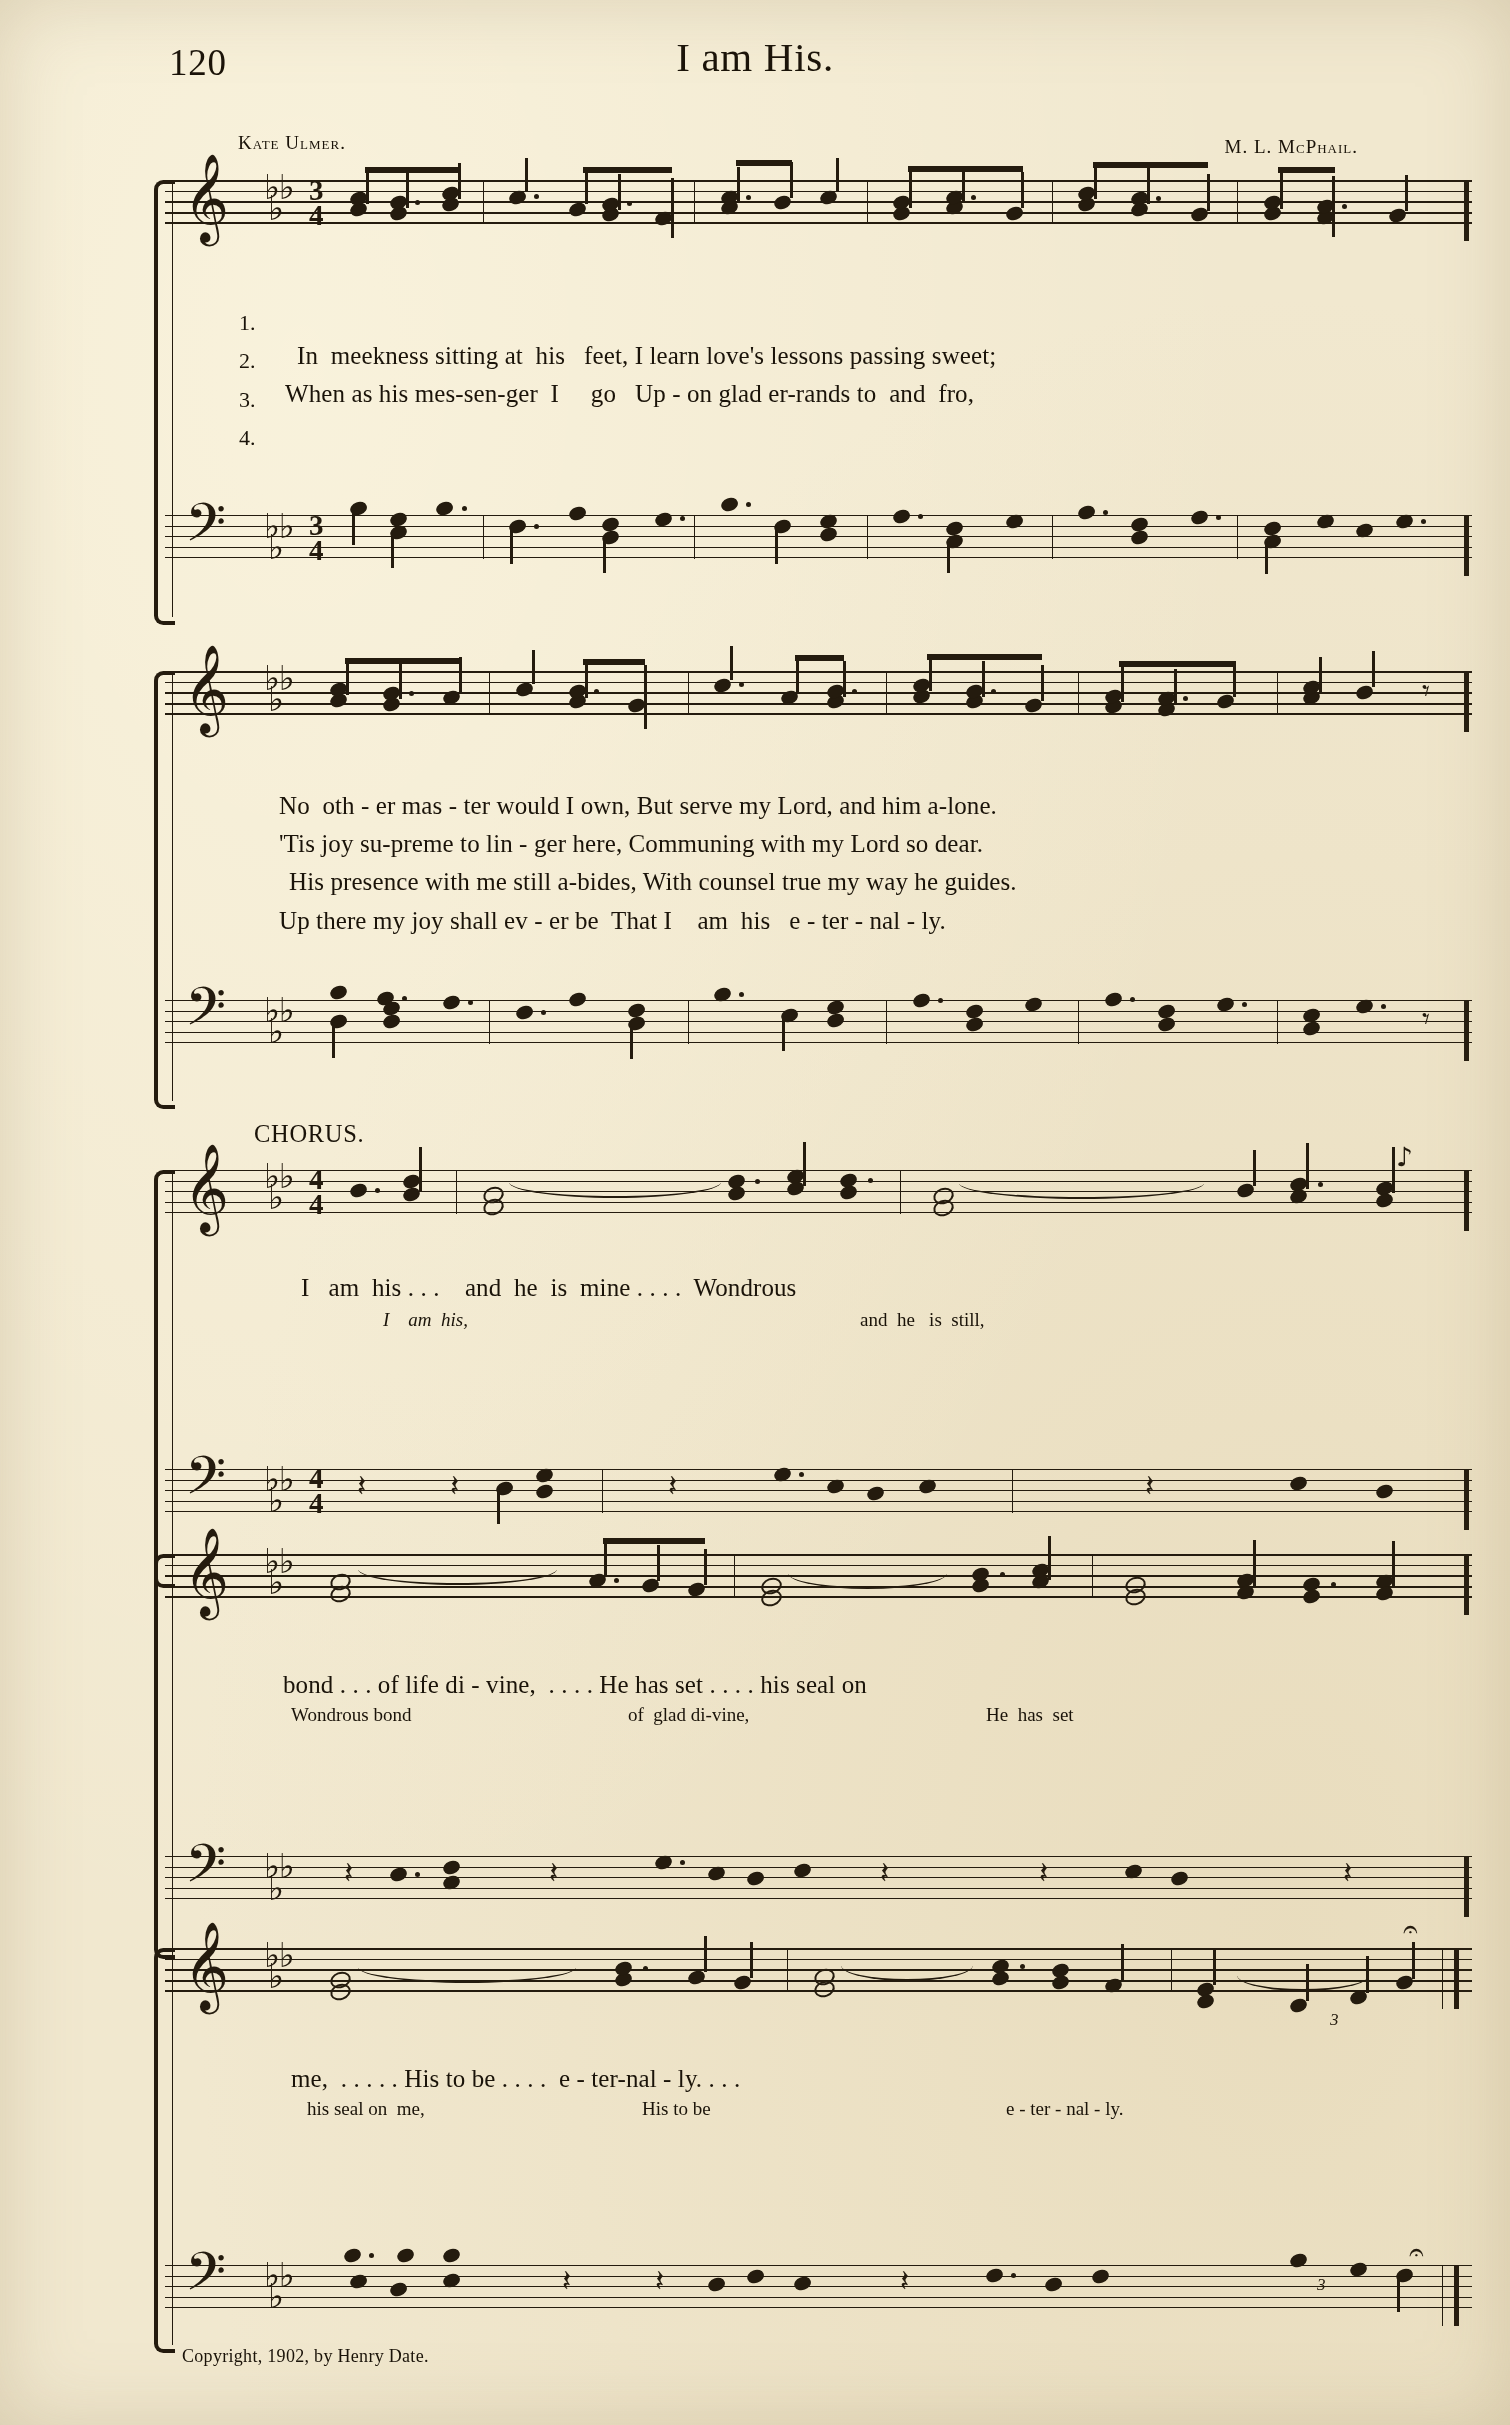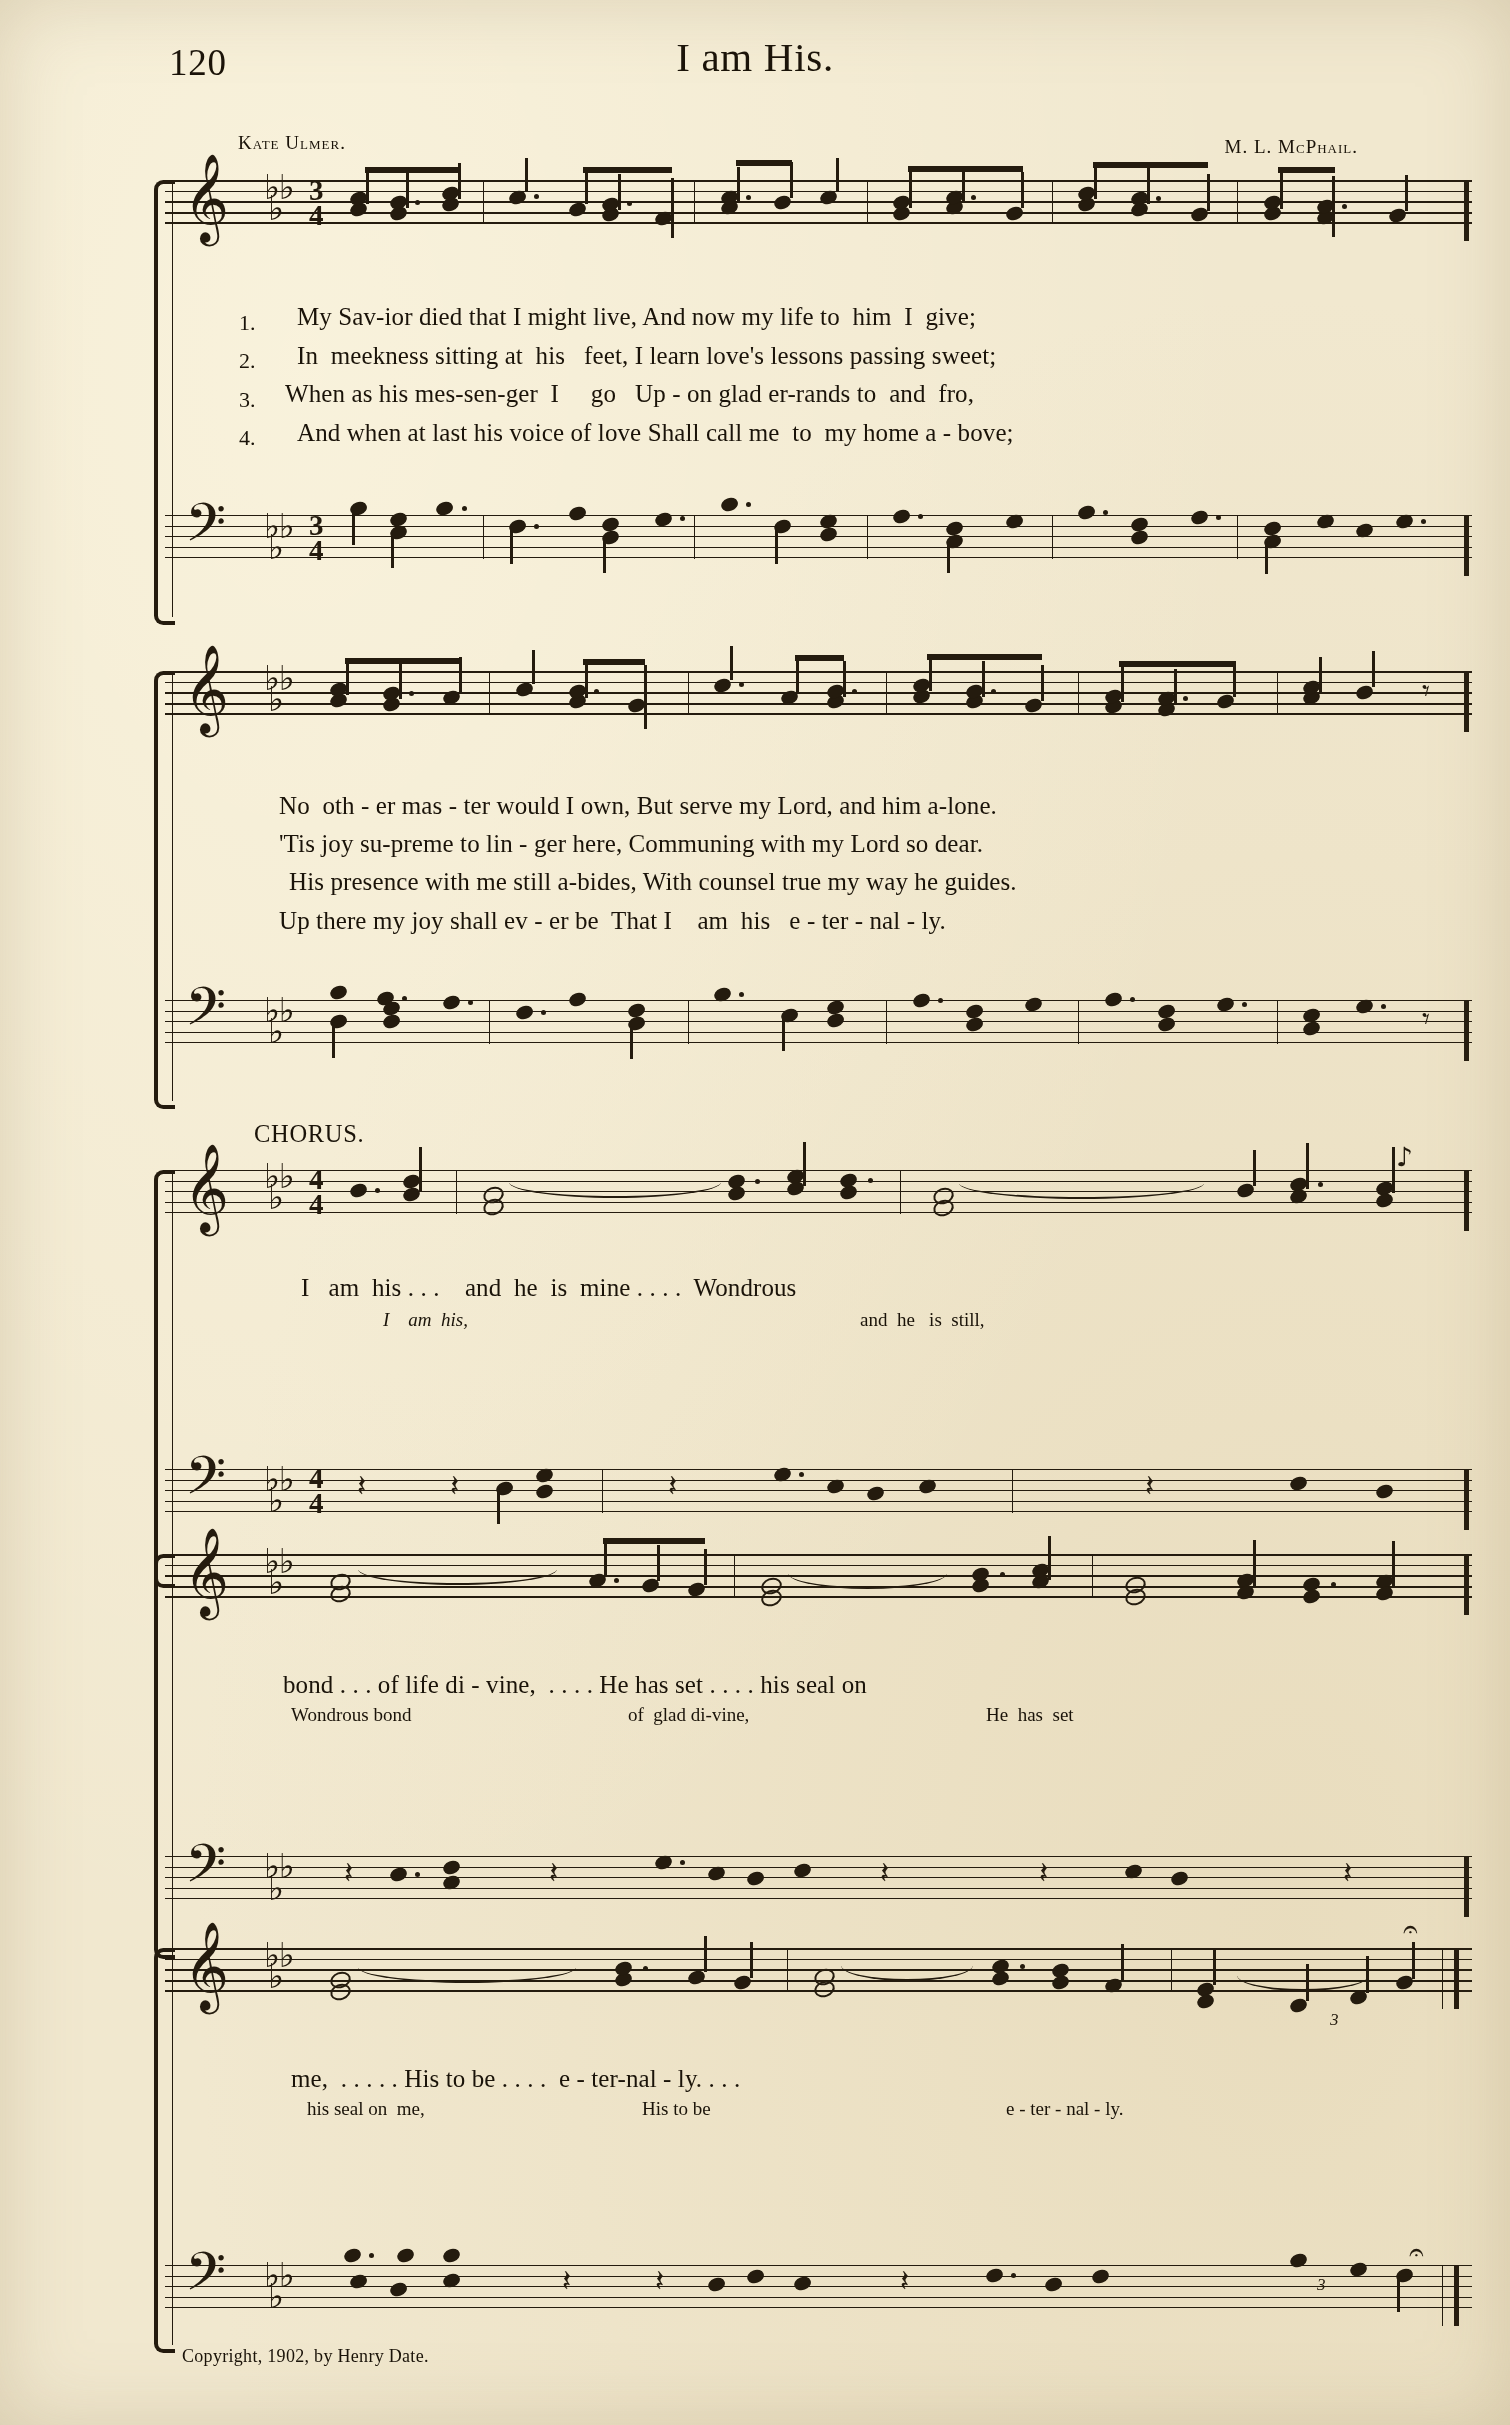--- a/index.html
+++ b/index.html
@@ -315,27 +315,25 @@
     <div class="nh" style="left:1099px; top:25px;"></div>
     <div class="nh" style="left:1152px; top:40px;"></div>
       <div class="stem" style="left:1167px; top:5.3px; height:61px;"></div>
     <div class="nh" style="left:1152px; top:29px;"></div>
       <div class="dot" style="left:1177px; top:33px;"></div>
     <div class="nh" style="left:1224px; top:38px;"></div>
       <div class="stem" style="left:1240px; top:4px; height:36px;"></div>
     <div class="beam" style="left:1113px; top:-4px; width:57px;"></div>
 
     <div class="verse-num" style="left:74px; top:139px;">1.</div>
-    <div class="lyric-line" style="left:132px; top:132px;">My Sav-ior died that I might live, And now my life to  him  I  give;</div>
     <div class="verse-num" style="left:74px; top:177px;">2.</div>
     <div class="lyric-line" style="left:132px; top:171px;">In  meekness sitting at  his   feet, I learn love's lessons passing sweet;</div>
     <div class="verse-num" style="left:74px; top:216px;">3.</div>
     <div class="lyric-line" style="left:120px; top:209px;">When as his mes-sen-ger  I     go   Up - on glad er-rands to  and  fro,</div>
     <div class="verse-num" style="left:74px; top:254px;">4.</div>
-    <div class="lyric-line" style="left:132px; top:248px;">And when at last his voice of love Shall call me  to  my home a - bove;</div>
 
     <div class="staff" style="top:344px; height:44px;">
       <div class="ln"></div>
         <div class="ln"></div>
         <div class="ln"></div>
         <div class="ln"></div>
         <div class="ln"></div>
     </div>
     <div class="glyph bass" style="left:20px; top:326px;">𝄢</div>
     <div class="glyph flats" style="left:99px; top:338px;">♭♭</div>

